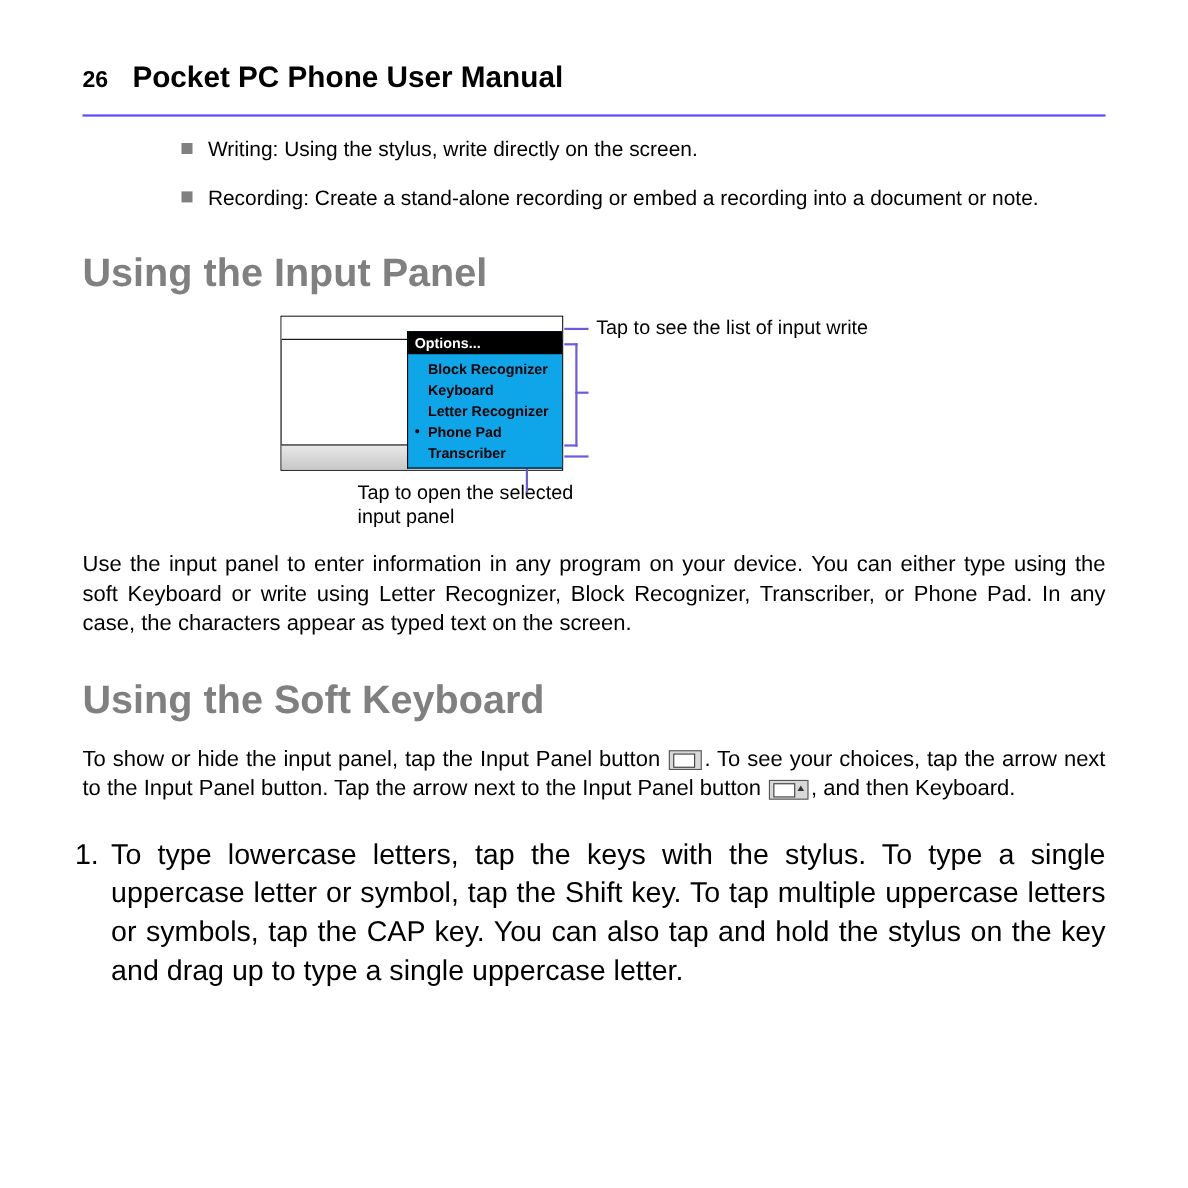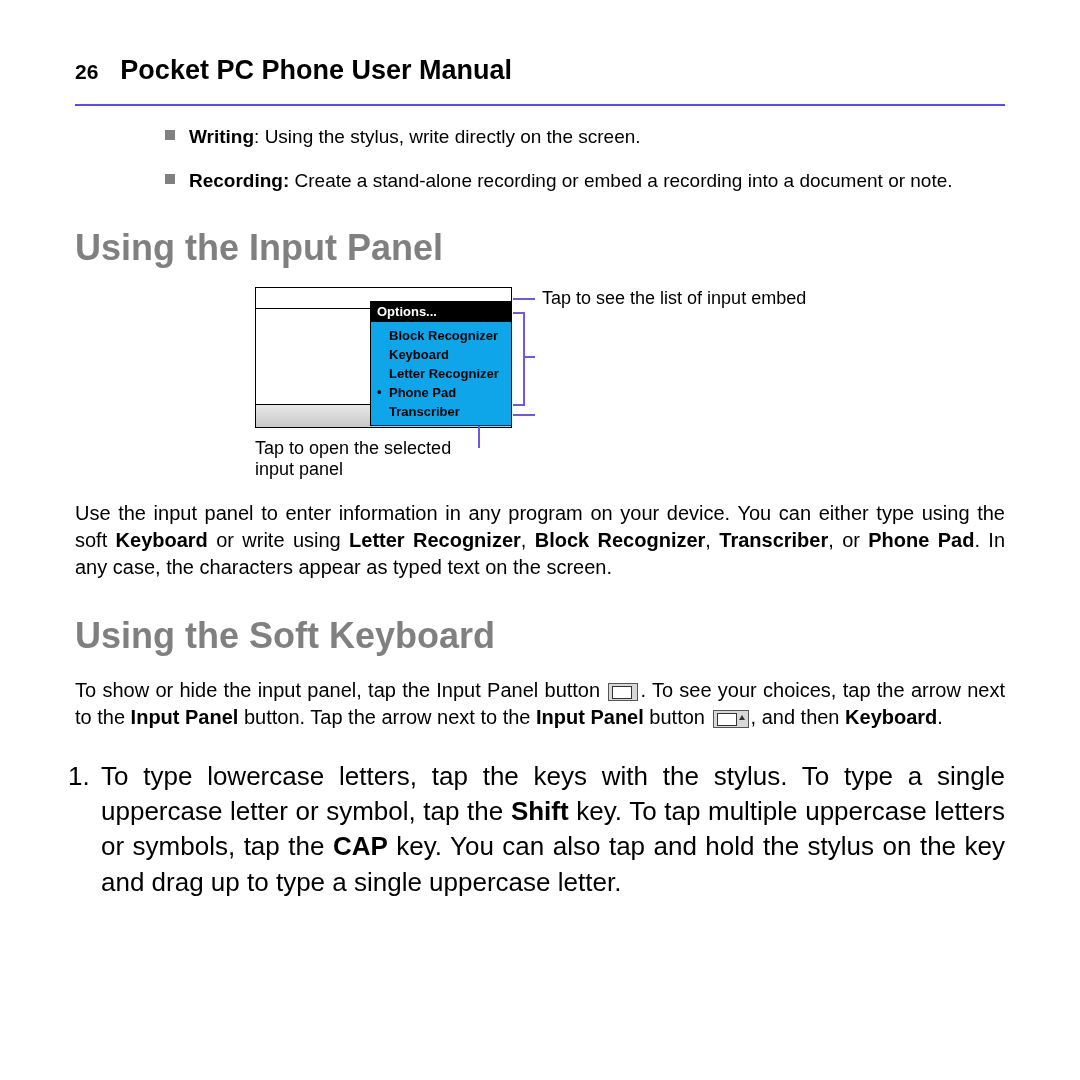--- a/index.html
+++ b/index.html
@@ -48,21 +48,21 @@
   }
   .bullets li::before {
     content: "";
     position: absolute;
     left: 0;
     top: 6px;
     width: 10px;
     height: 10px;
     background: #808080;
   }
-  .bold { font-weight: bold; }
+  .bold { font-weight: normal; }
   h2.section {
     font-size: 36px;
     font-weight: bold;
     color: #808080;
     margin: 34px 0 18px 0;
   }
   
   .diagram-wrap {
     display: flex;
     align-items: flex-start;
@@ -169,20 +169,21 @@
   .callout { margin-bottom: 20px; }
   .below-callouts {
     margin-left: 180px;
     margin-top: 10px;
     font-size: 18px;
   }
   .below-callouts .c {
     display: inline-block;
     width: 240px;
     vertical-align: top;
+    margin-left: 70px;
   }
   
   .leader {
     position: absolute;
     background: #6b5be0;
   }
   .bracket {
     position: absolute;
     border: 2px solid #6b5be0;
     border-left: none;
@@ -280,21 +281,21 @@
       </div>
 
       <div class="leader" style="top:10px; left:257px; width:22px; height:2px;"></div>
       <div class="bracket" style="top:24px; left:257px; width:10px; height:90px;"></div>
       <div class="leader" style="top:68px; left:267px; width:12px; height:2px;"></div>
       <div class="leader" style="top:126px; left:257px; width:22px; height:2px;"></div>
       <div class="leader" style="top:138px; left:222px; width:2px; height:22px;"></div>
     </div>
 
     <div class="callouts">
-      <div class="callout">Tap to see the list of input embed</div>
+      <div class="callout">Tap to see the list of input write</div>
     </div>
   </div>
 
   <div class="below-callouts">
     <span class="c">Tap to open the selected input panel</span>
   </div>
 
   <p class="body">
     <span>Use the input panel to enter information in any program on your device. You can either type using the soft </span><span class="bold">Keyboard</span><span> or write using </span><span class="bold">Letter Recognizer</span><span>, </span><span class="bold">Block Recognizer</span><span>, </span><span class="bold">Transcriber</span><span>, or </span><span class="bold">Phone Pad</span><span>. In any case, the characters appear as typed text on the screen.</span>
   </p>

